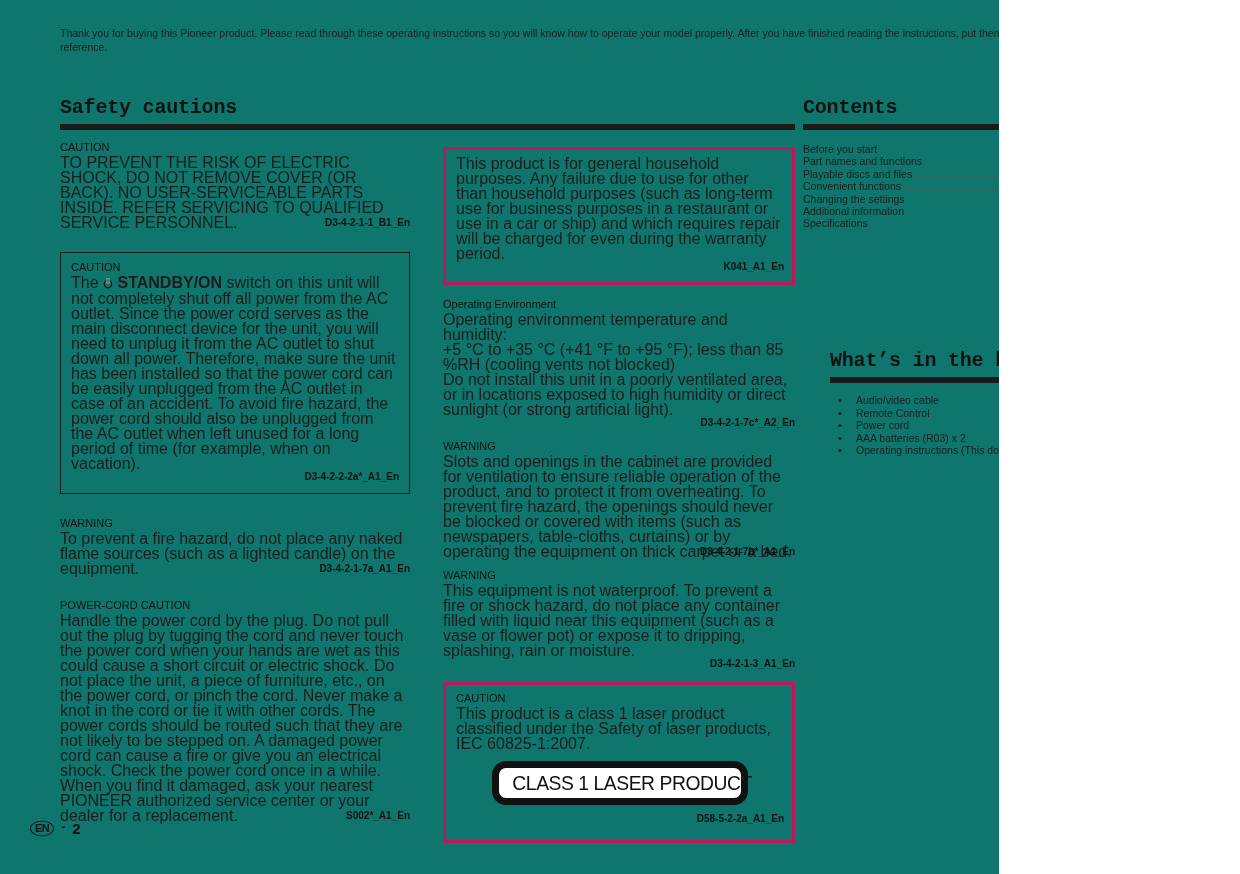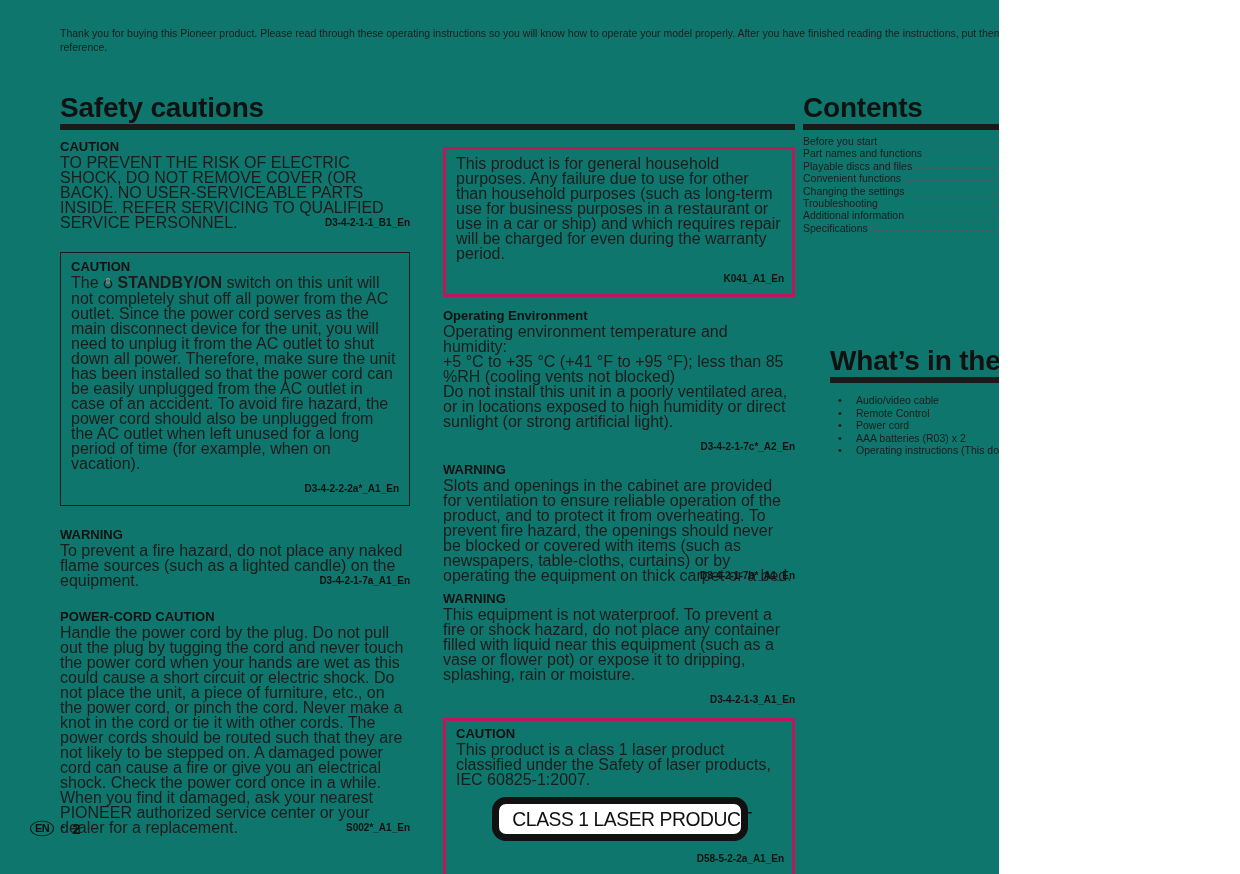--- a/index.html
+++ b/index.html
@@ -15,61 +15,62 @@
   }
   .intro {
     position: absolute;
     left: 60px; top: 27px;
     width: 1110px;
     font-size: 10.5px;
     line-height: 13.5px;
   }
   
   .head-block h1 {
-    font-size: 28px;
+    font-size: 20px;
     font-weight: bold;
     color: #111;
     letter-spacing: -0.2px;
     line-height: 24px;
+    font-family: Liberation Mono, monospace;
   }
   .rule {
     height: 6px;
     background: #1a1a1a;
     margin-top: 4px;
   }
   .safety-head { position: absolute; left: 60px; top: 96px; width: 735px; }
   .contents-head-wrap { position: absolute; left: 803px; top: 96px; width: 352px; }
   .whatsbox-wrap { position: absolute; left: 830px; top: 349px; width: 352px; }
 
   .col { position: absolute; width: 352px; }
   .col-left { left: 60px; top: 140px; width: 350px; }
   .col-mid  { left: 443px; top: 147px; }
 
   h2.sec-head {
-    font-size: 13px;
-    font-weight: bold;
+    font-size: 11px;
+    font-weight: normal;
     color: #111;
     line-height: 14px;
     margin-bottom: 1px;
   }
   .body {
     font-size: 16px;
     line-height: 15px;
   }
   .body .blk { display: block; }
   .code {
     display: block;
     text-align: right;
     font-size: 10px;
     font-weight: bold;
     color: #111;
     line-height: 12.8px;
   }
   .code.tail { margin-top: -12.8px; }
-  .code.line { margin-top: 12px; }
+  .code.line { margin-top: 0; }
 
   .boxed {
     border: 1.5px solid #1a1a1a;
     padding: 7px 10px 9px 10px;
   }
   .boxed-thin {
     border: 3px solid #be185d;
     padding: 6px 8px 8px 10px;
   }
   .sec { margin-bottom: 0; }
@@ -96,21 +97,21 @@
     font-weight: normal;
     letter-spacing: -0.5px;
     transform: scaleX(0.92);
     white-space: nowrap;
     color: #111;
   }
   .laser-code { margin-top: 14px; }
   .laser-box { padding-bottom: 14px; }
 
   
-  .toc { margin-top: 5px; }
+  .toc { margin-top: 13px; }
   .toc-row {
     display: flex;
     align-items: baseline;
     font-size: 10.5px;
     line-height: 12.4px;
   }
   .toc-label { white-space: nowrap; }
   .toc-dots {
     flex: 1 1 auto;
     height: 10px;
@@ -266,25 +267,20 @@
         </div>
       <div class="toc-row">
           <span class="toc-label">Convenient functions</span>
           <span class="toc-dots"></span>
           <span class="toc-page">6</span>
         </div>
       <div class="toc-row">
           <span class="toc-label">Changing the settings</span>
           <span class="toc-dots"></span>
           <span class="toc-page">7</span>
-        </div>
-      <div class="toc-row">
-          <span class="toc-label">Troubleshooting</span>
-          <span class="toc-dots"></span>
-          <span class="toc-page">8</span>
         </div>
       <div class="toc-row">
           <span class="toc-label">Additional information</span>
           <span class="toc-dots"></span>
           <span class="toc-page">9</span>
         </div>
       <div class="toc-row">
           <span class="toc-label">Specifications</span>
           <span class="toc-dots"></span>
           <span class="toc-page">11</span>

